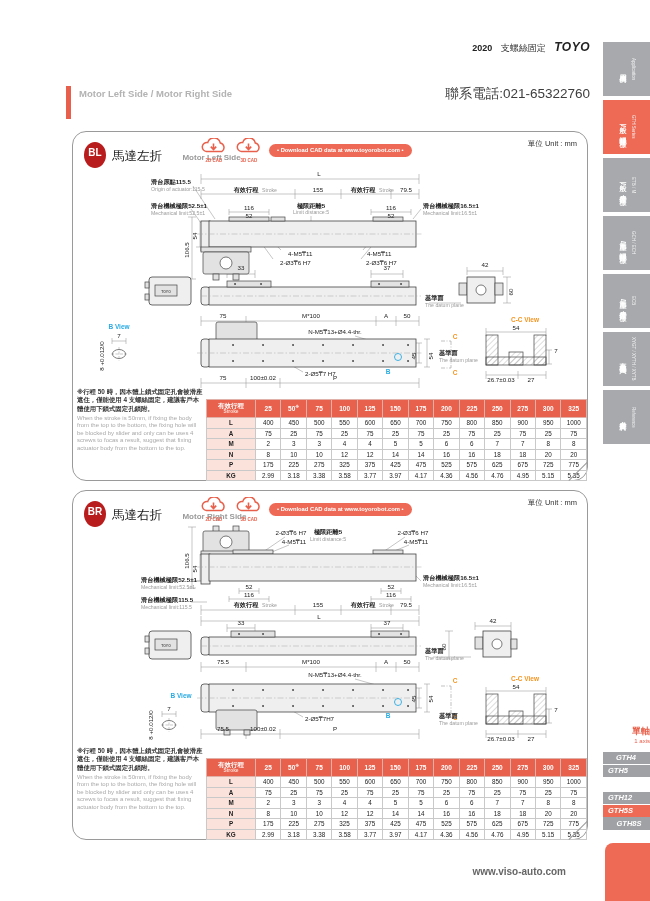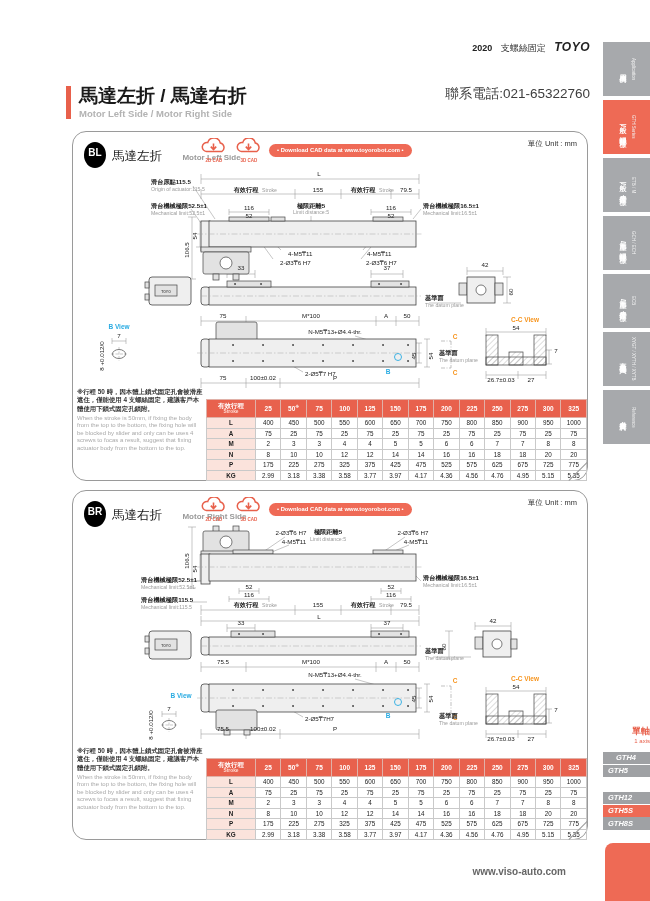--- a/index.html
+++ b/index.html
@@ -15,21 +15,21 @@
   .titleblk{position:absolute;left:66px;top:86px;display:flex}
   .tbar{width:5px;height:33px;background:#e8604b;margin-right:8px}
   .titleblk h1{margin:0;font-size:19px;line-height:1.05;color:#1a1a1a}
   .titleblk .sub{font-size:9.5px;color:#b3b3b3;font-weight:bold;margin-top:2px}
 
   
   .panel{position:absolute;left:72px;width:516px;height:350px;border:1px solid #9a9a9a;
          border-radius:14px;background:#fff;box-sizing:border-box}
   #panel-bl{top:131px} #panel-br{top:490px}
   .cornercut{position:absolute;right:-4px;bottom:8px;width:26px;height:1px;background:#9a9a9a;transform:rotate(-45deg)}
-  .badge{position:absolute;left:11px;top:10px;width:22px;height:26px;border-radius:50%;background:#000000;
+  .badge{position:absolute;left:11px;top:10px;width:22px;height:26px;border-radius:50%;background:#b91c1c;
          color:#fff;font-size:10px;font-weight:bold;text-align:center;line-height:22px}
   .sec-title{position:absolute;left:39px;top:14px;white-space:nowrap}
   .stz{font-size:12.5px;font-weight:normal;color:#1a1a1a}
   .ste{font-size:8px;color:#9a9a9a;font-weight:bold;margin-left:16px}
   .cad{position:absolute;top:6px;width:34px;text-align:center}
   .cpath{fill:#fff;stroke:#e8604b;stroke-width:1.5}
   .carr{fill:none;stroke:#e8604b;stroke-width:1.6}
   .cadlbl{font-size:4.5px;font-weight:bold;color:#e8604b;margin-top:-1px}
   .pill{position:absolute;left:196px;top:12px;height:13px;border-radius:7px;background:#ef6a56;color:#fff;
         font-size:5.8px;line-height:13px;padding:0 8px;font-weight:bold;white-space:nowrap}
@@ -98,21 +98,20 @@
 
 <div class="hdr-right">
   <span class="yr">2020</span>
   <span class="cat">支螺絲固定</span>
   <span class="brand">TOYO</span>
 </div>
 <div class="phone">聯系電話:021-65322760</div>
 <div class="titleblk">
   <div class="tbar"></div>
   <div>
-    <h1>馬達左折 / 馬達右折</h1>
     <div class="sub">Motor Left Side / Motor Right Side</div>
   </div>
 </div>
 
 <div class="panel" id="panel-bl">
   <div class="badge">BL</div>
   <div class="sec-title">
     <span class="stz">馬達左折</span>
     <span class="ste">Motor Left Side</span>
   </div>
@@ -639,16 +638,16 @@
   <span class="sz">單軸</span>
   <span class="se">1 axis</span>
   <span class="sc">GTH</span>
 </div>
 <div>
     <div class="mbtn" style="top: 752px; padding-left: 13px;">GTH4</div>
     <div class="mbtn" style="top: 765.2px;">GTH5</div>
     <div class="mbtn" style="top: 807px; padding-left: 19px;">GTH8</div>
     <div class="mbtn" style="top: 791.6px;">GTH12</div>
     <div class="mbtn active" style="top: 804.8px;">GTH5S</div>
-    <div class="mbtn" style="top: 818px;">GTH8S</div>
+    <div class="mbtn" style="top: 818px; text-align: center;">GTH8S</div>
   </div>
 <div class="redcorner"></div>
 <div class="site">www.viso-auto.com</div>
 
 </body></html>

